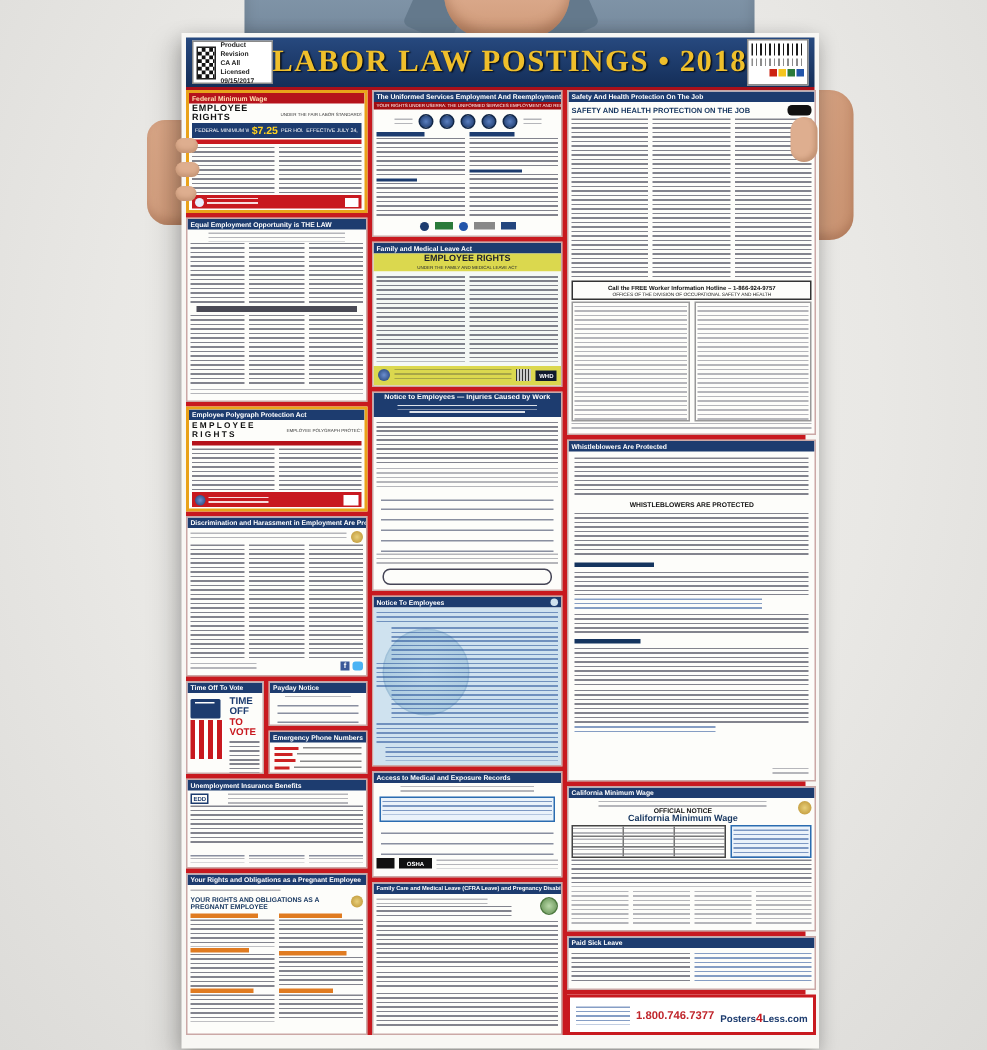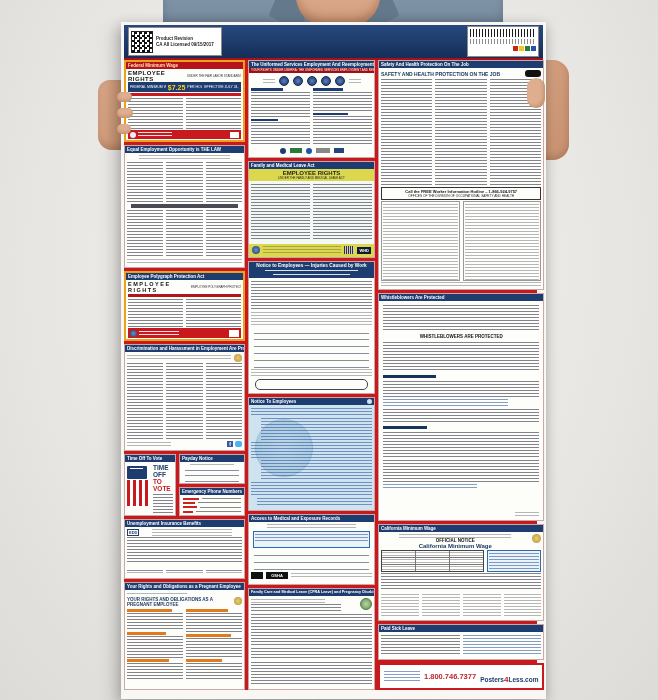--- a/index.html
+++ b/index.html
@@ -75,20 +75,21 @@
 <div class="abs poster">
 
   <div class="p-head">
     <div class="qr-box">
       <div class="qr"></div>
       <div class="meta">
         <div>Product Revision</div>
         <div>CA All Licensed 09/15/2017</div>
       </div>
     </div>
+    <div class="p-title">LABOR LAW POSTINGS • 2018</div>
     <div class="bar-box">
       <div class="bars"></div>
       <div class="bars" style="height:5px;opacity:.5"></div>
       <div class="chips">
         <div class="chip" style="background:#c21"></div>
         <div class="chip" style="background:#f5c51e"></div>
         <div class="chip" style="background:#2a7a3a"></div>
         <div class="chip" style="background:#2255aa"></div>
       </div>
     </div>

